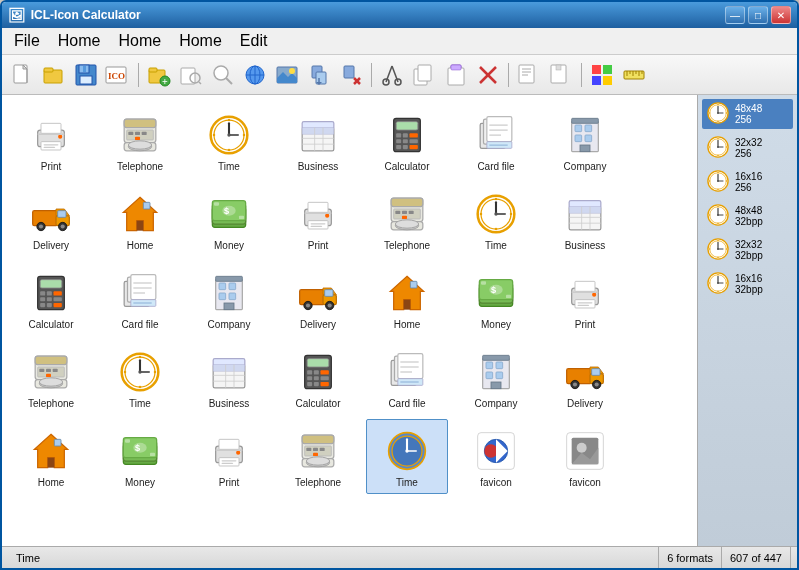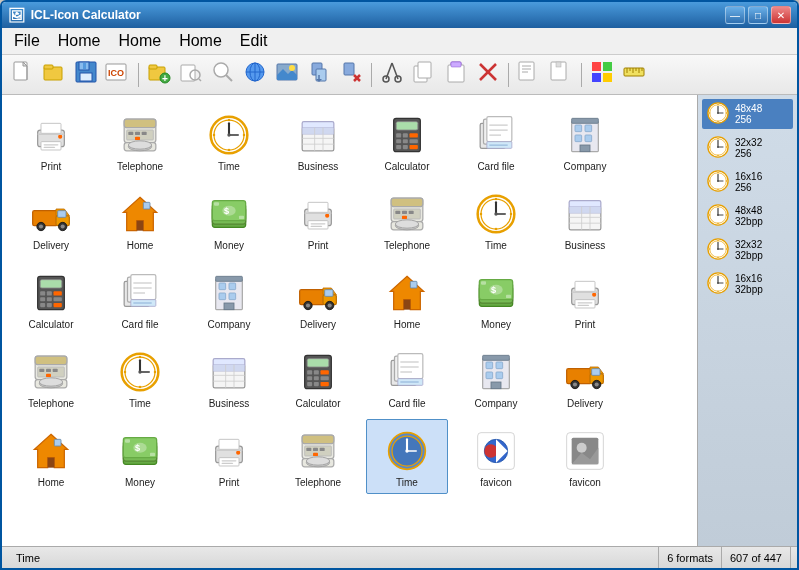--- a/index.html
+++ b/index.html
@@ -54,22 +54,22 @@
     .toolbar {
       background: linear-gradient(to bottom, #f8f8f8, #e8e8e8);
       border-bottom: 1px solid #bbb;
       display: flex;
       align-items: center;
       padding: 3px 5px;
       gap: 2px;
       height: 40px;
     }
     .tb-btn {
-      width: 30px; height: 30px; display: flex; justify-content: center;
-      border: 1px solid transparent; border-radius: 2px; cursor: pointer; font-size: 14px;
+      width: 30px; height: 30px; display: flex; align-items: center; justify-content: center;
+      border: 1px solid transparent; border-radius: 2px; cursor: pointer; font-size: 14px; font-family: Liberation Serif, serif;
     }
     .tb-sep { width: 1px; height: 24px; background: #aaa; margin: 0 3px; }
 
     .main-area {
       display: flex;
       flex: 1;
       overflow: hidden;
     }
 
     .icon-grid-container {

